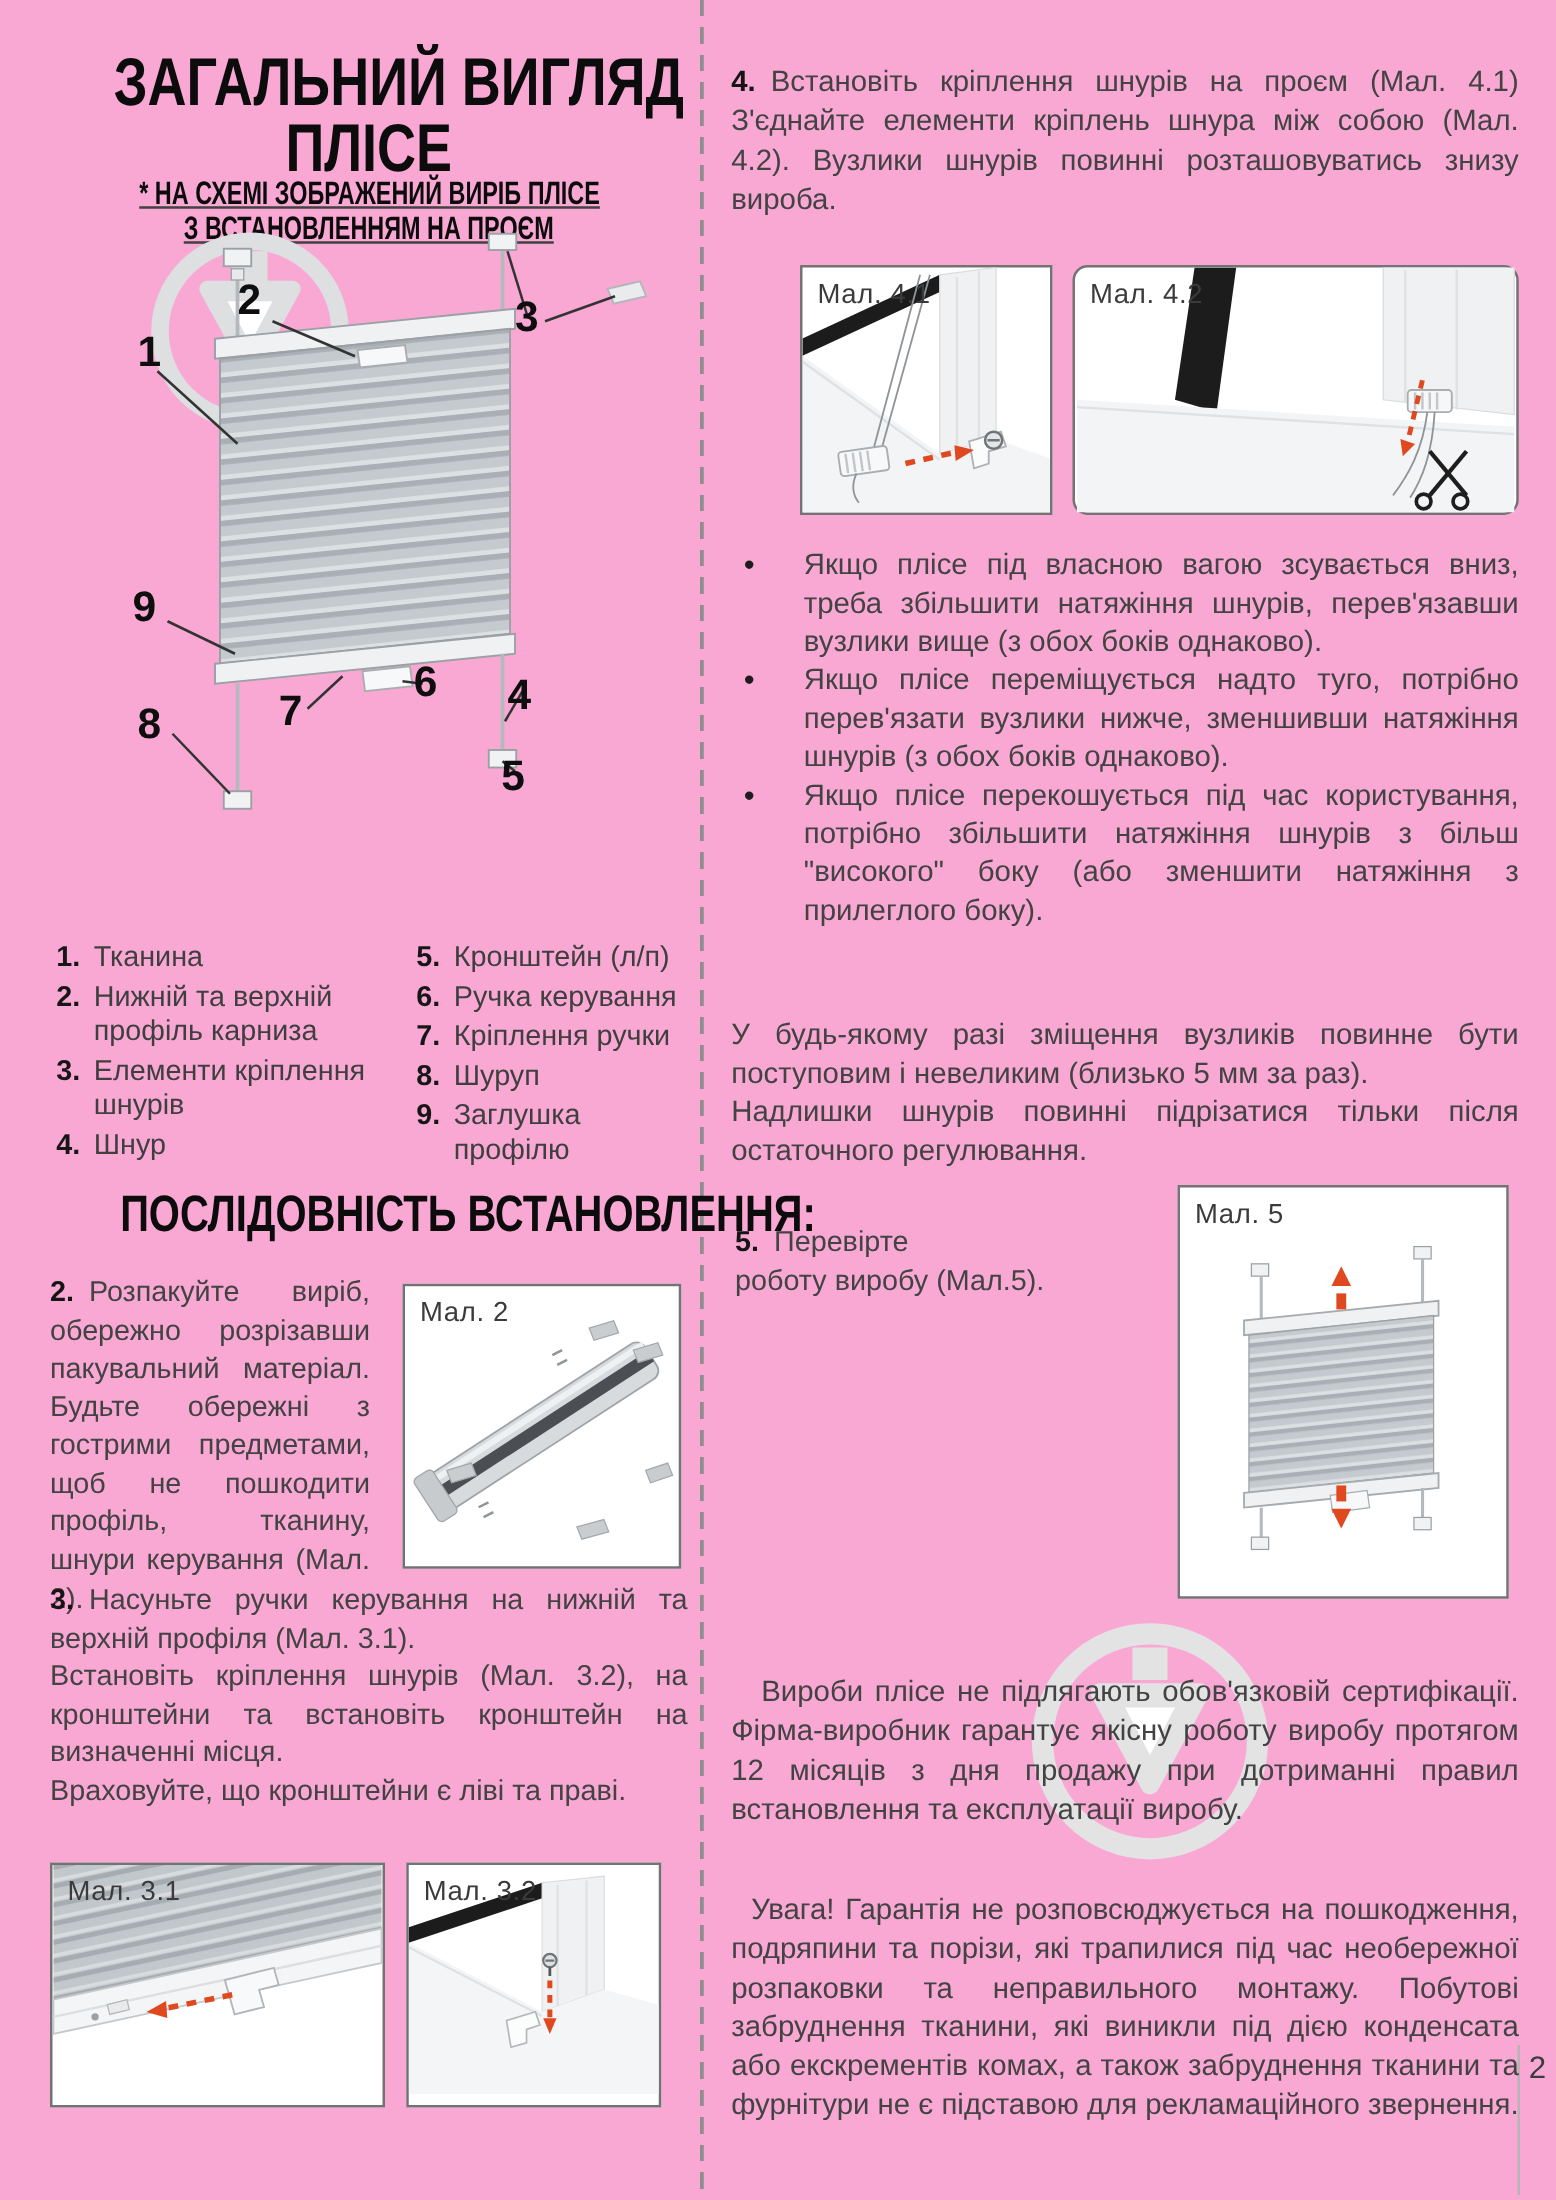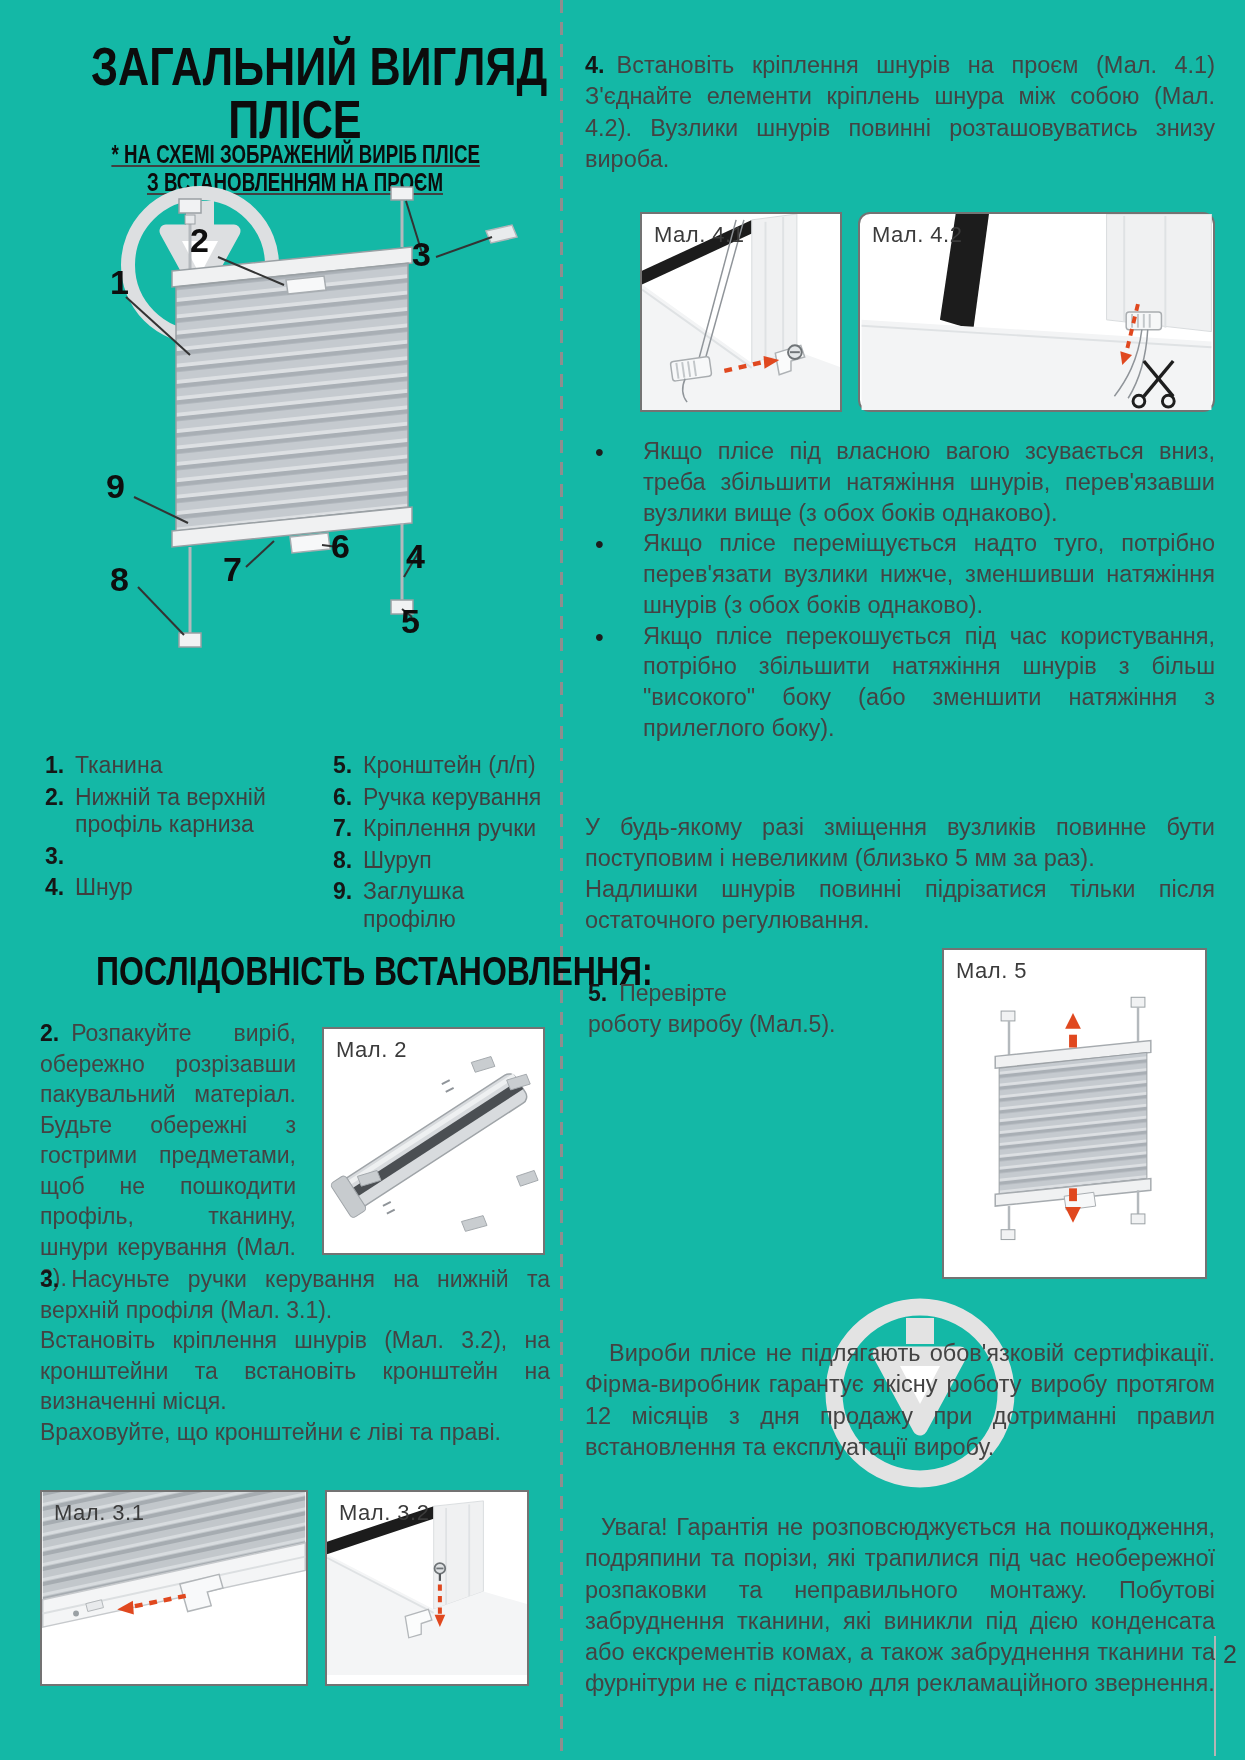--- a/index.html
+++ b/index.html
@@ -1,16 +1,16 @@
 <!DOCTYPE html>
 <html><head>
 <meta charset="utf-8">
 <style>
   html,body{margin:0;padding:0;background:#ffffff;}
-  .page{position:relative;width:1245px;height:1760px;background:#14b8a6;overflow:hidden;
+  .page{position:relative;width:1245px;height:1760px;background:#f9a8d4;overflow:hidden;
         font-family:"Liberation Sans","DejaVu Sans",sans-serif;color:#414141;}
   .abs{position:absolute;}
   .z1{z-index:1;}
   .hd{font-weight:bold;color:#0c0c0c;}
   .squeeze{display:block;white-space:nowrap;text-align:center;transform-origin:50% 50%;}
   .sq82{transform:scaleX(0.80);}
   .sq75{transform:scaleX(0.72);}
   .sq78{transform:scaleX(0.78);}
   .body-txt{text-align:justify;color:#434343;}
   .lead{font-weight:bold;color:#151515;margin-right:12px;}
@@ -112,20 +112,21 @@
       <div class="legend-item">
         <span class="num">1.</span>
         <span>Тканина</span>
       </div>
       <div class="legend-item">
         <span class="num">2.</span>
         <span>Нижній та верхній профіль карниза</span>
       </div>
       <div class="legend-item">
         <span class="num">3.</span>
+        <span>Елементи кріплення шнурів</span>
       </div>
       <div class="legend-item">
         <span class="num">4.</span>
         <span>Шнур</span>
       </div>
     </div>
     <div class="rcol">
       <div class="legend-item">
         <span class="num">5.</span>
         <span>Кронштейн (л/п)</span>

